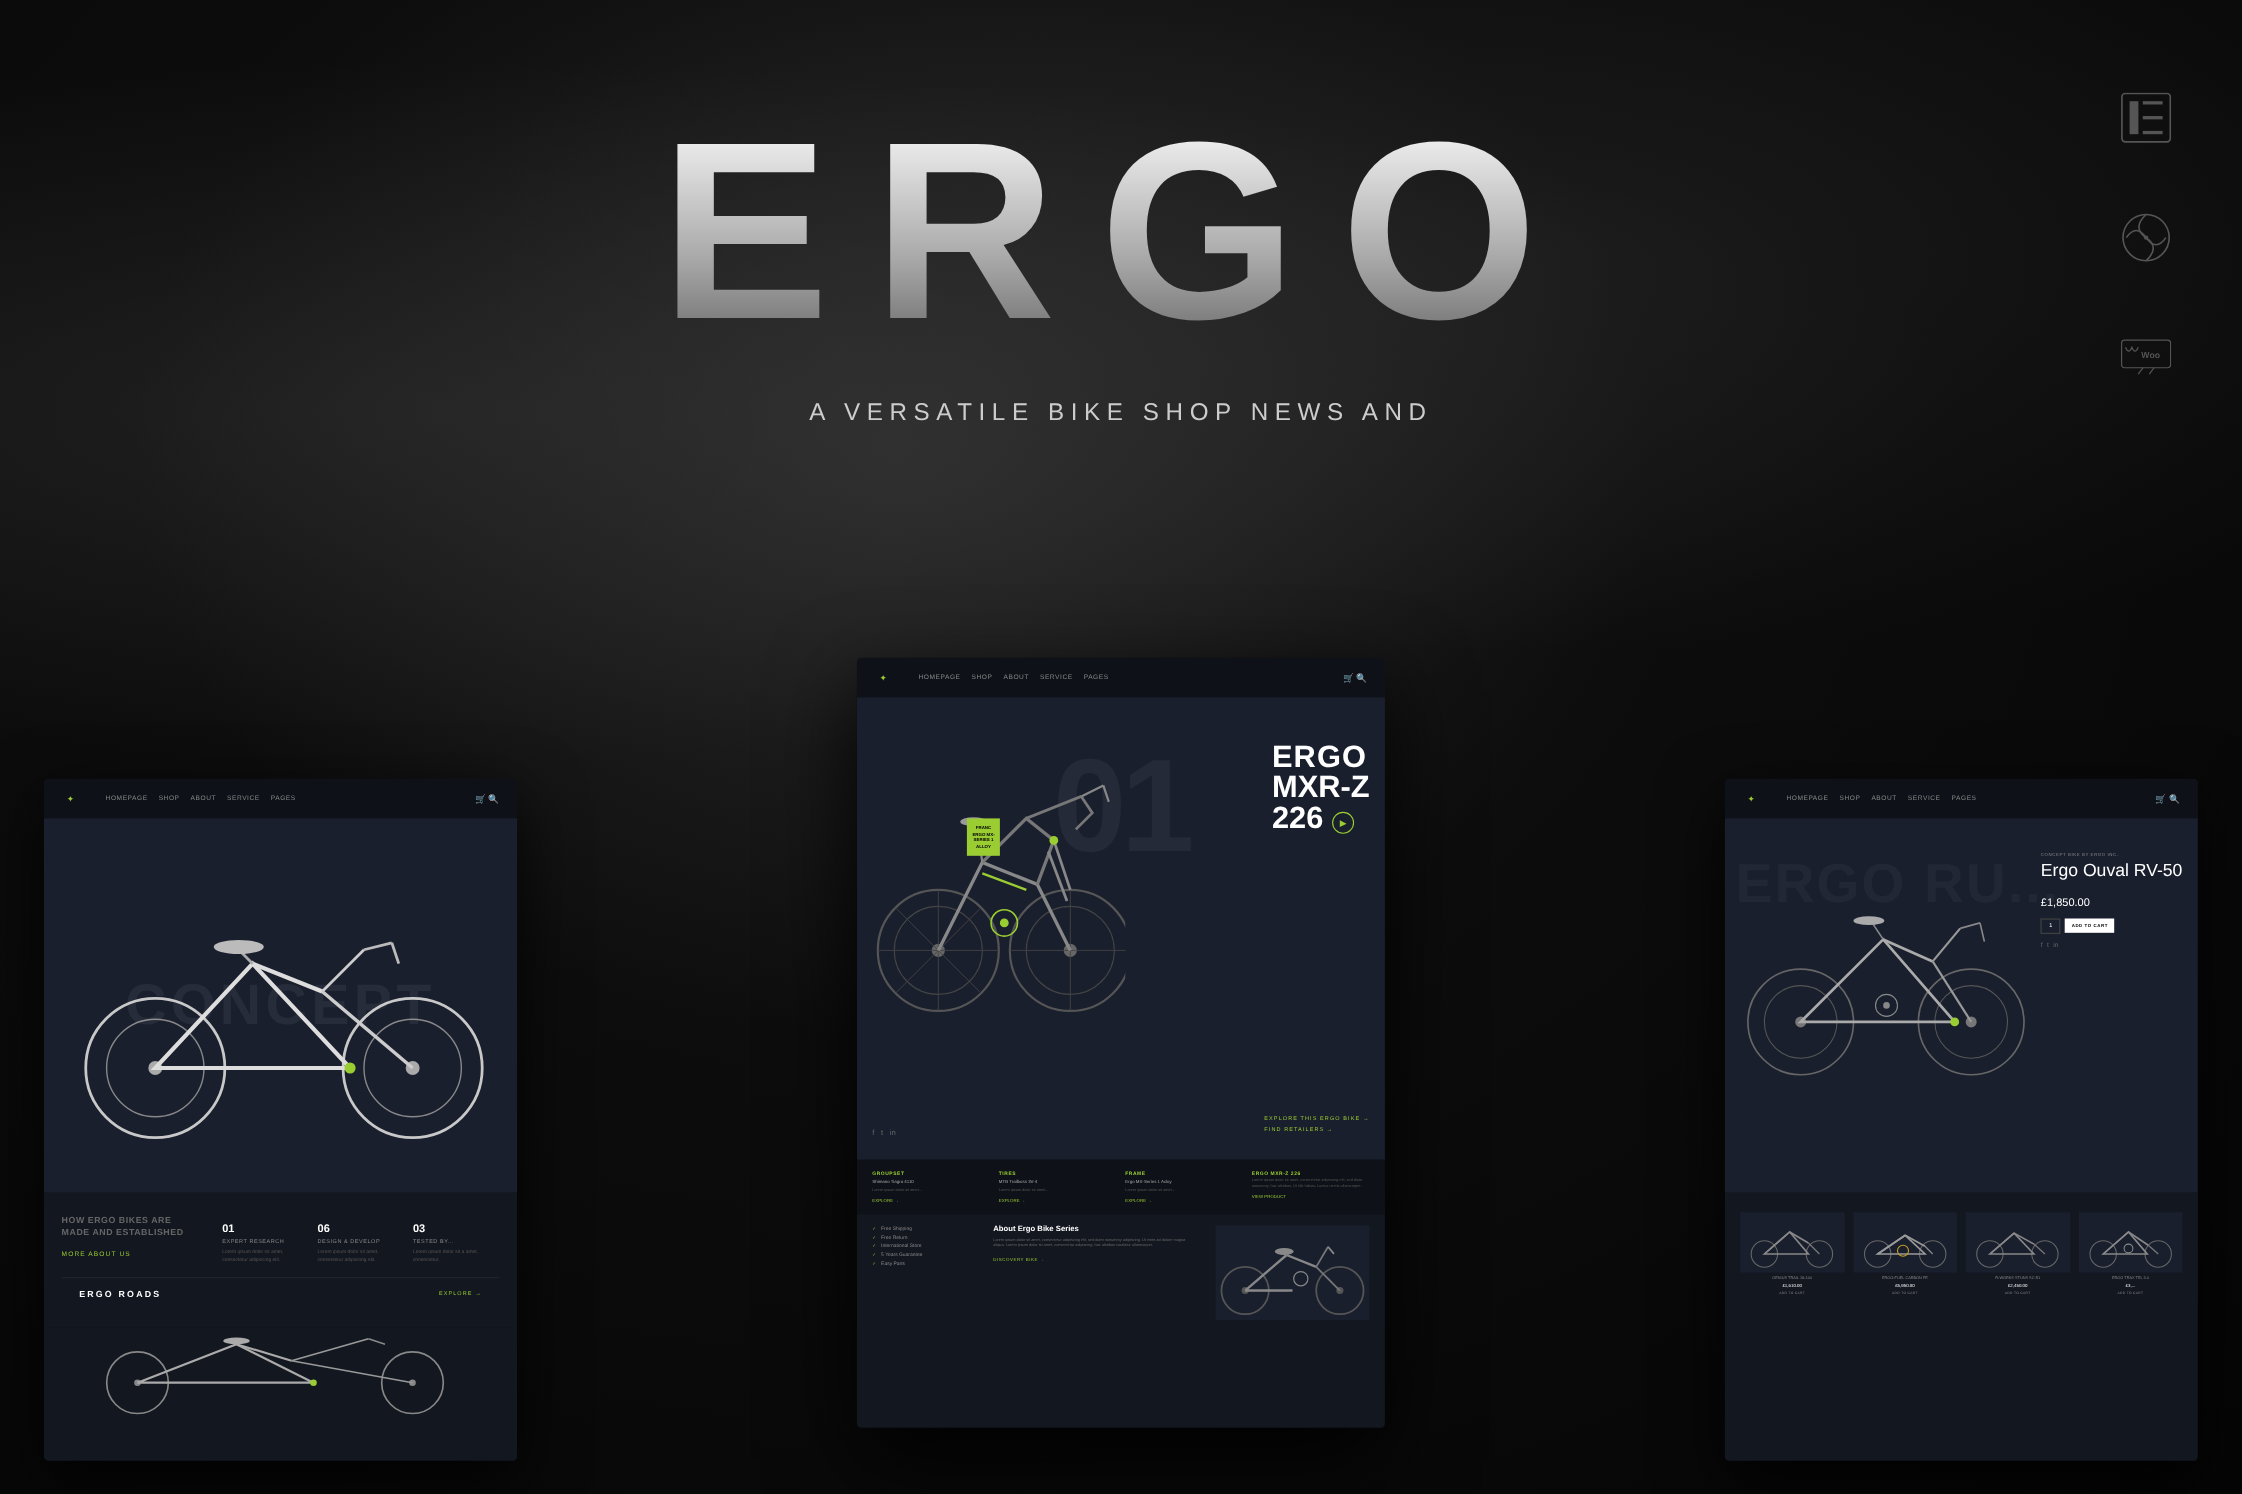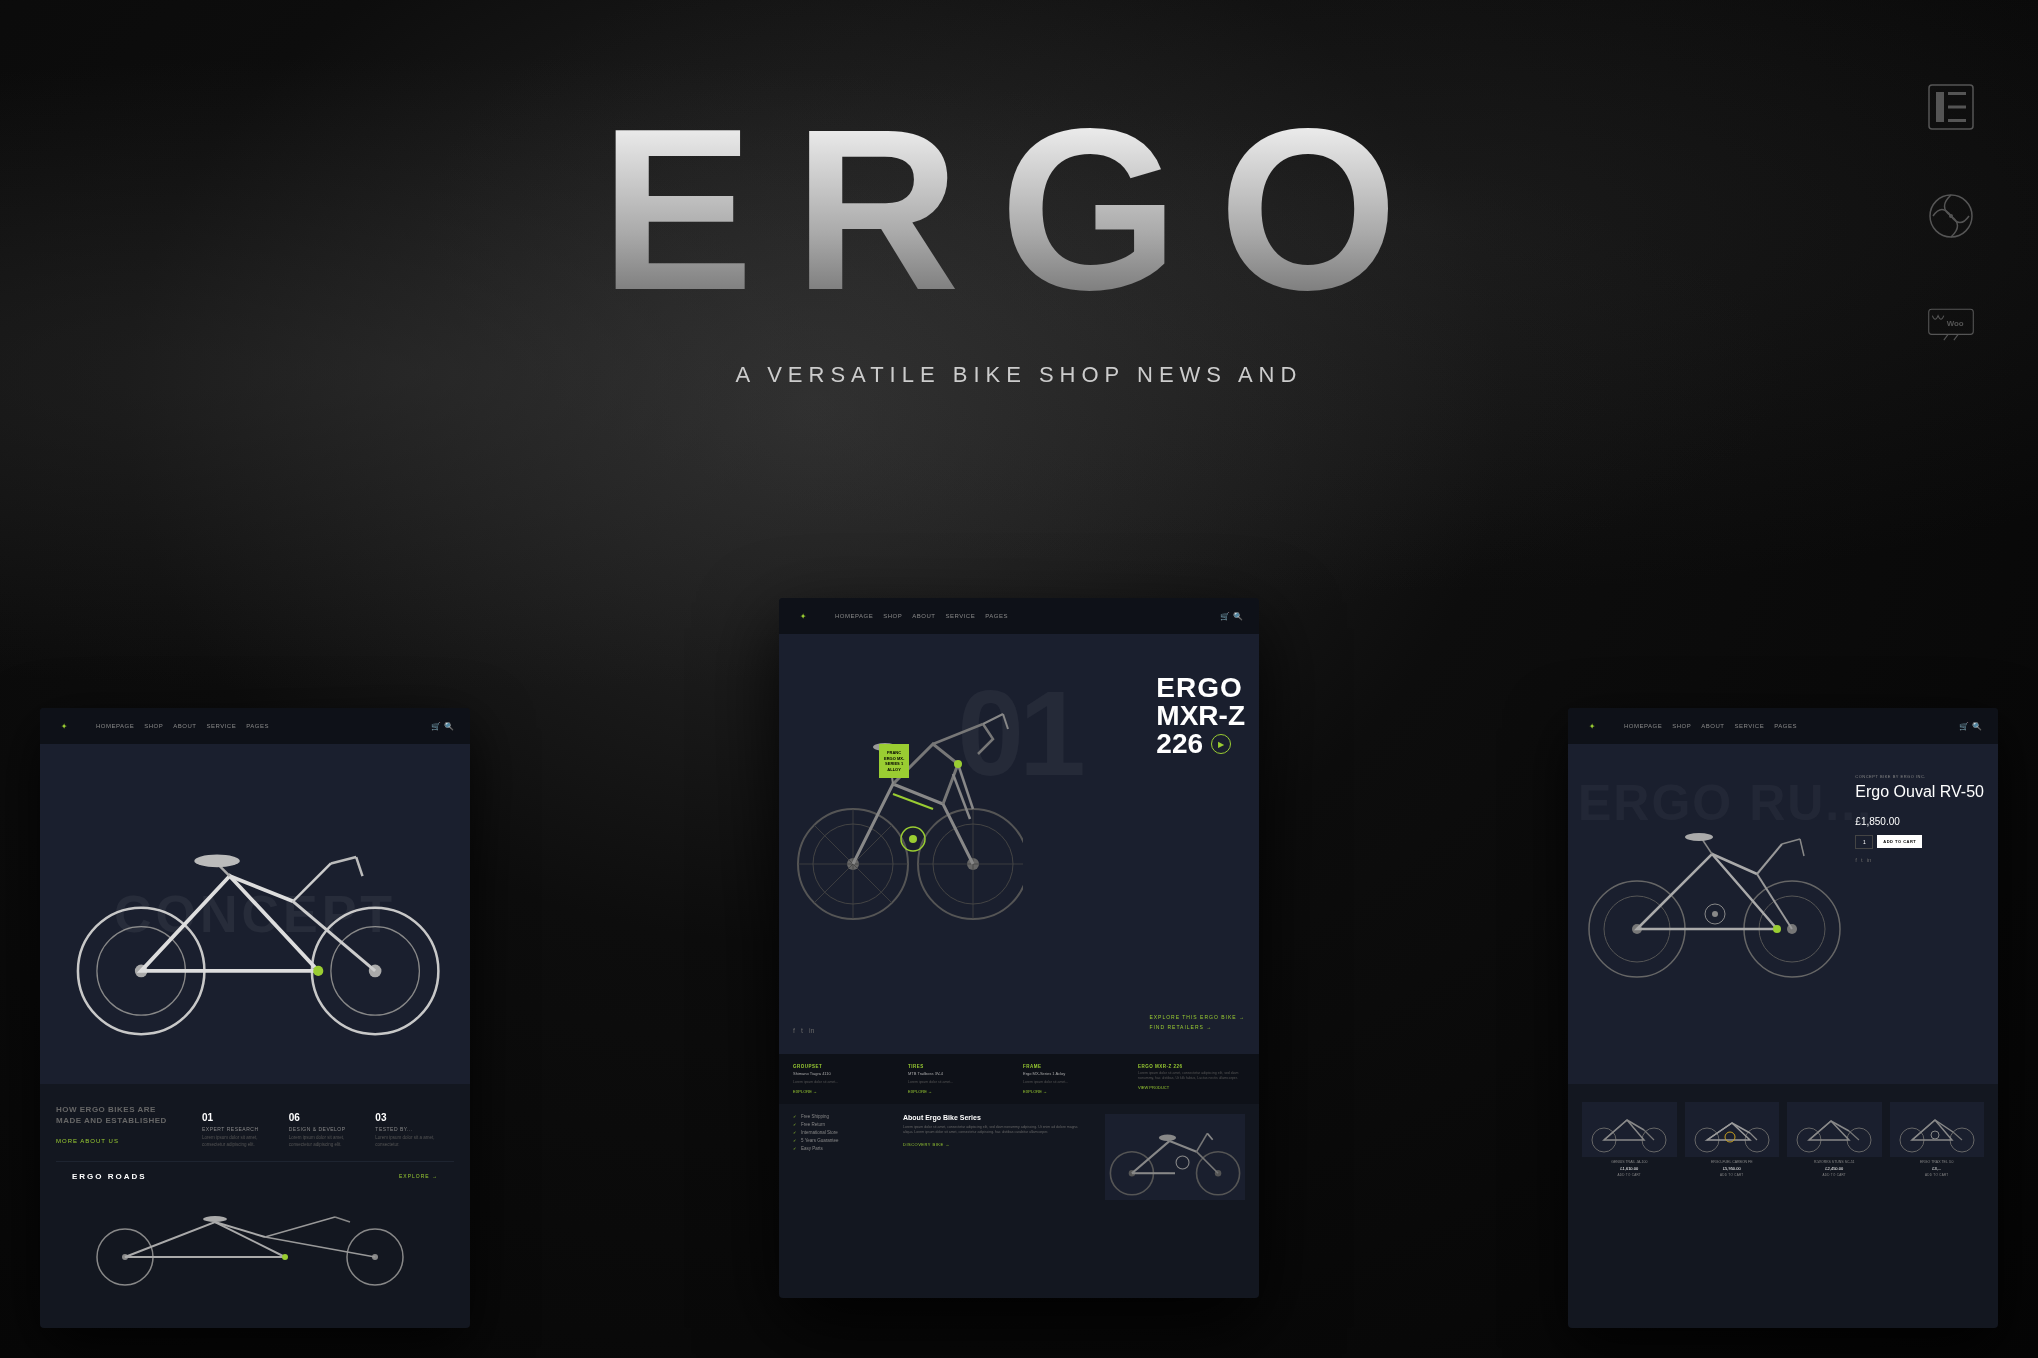--- a/index.html
+++ b/index.html
@@ -841,21 +841,21 @@
 
           <line x1="100" y1="130" x2="140" y2="145" stroke="#9acd32" stroke-width="2"></line>
 
           <circle cx="165" cy="100" r="4" fill="#9acd32"></circle>
         </g>
       </svg>
 
       <div class="center-hero-title">
         <div class="center-hero-brand">ERGO</div>
         <div class="center-hero-model">MXR-Z</div>
-        <div style="display:flex; align-items:center; gap:4px;">
+        <div style="display:flex; align-items:flex-end; gap:4px;">
           <div class="center-hero-num-label">226</div>
           <div class="center-hero-play">▶</div>
         </div>
       </div>
 
       <div class="center-sticker">
         <div style="font-size:4px; line-height:1.4; color:#000; font-weight:800;">FRANC<br>ERGO MX-<br>SERIES 1<br>ALLOY</div>
       </div>
 
       <div class="center-explore-btns">

